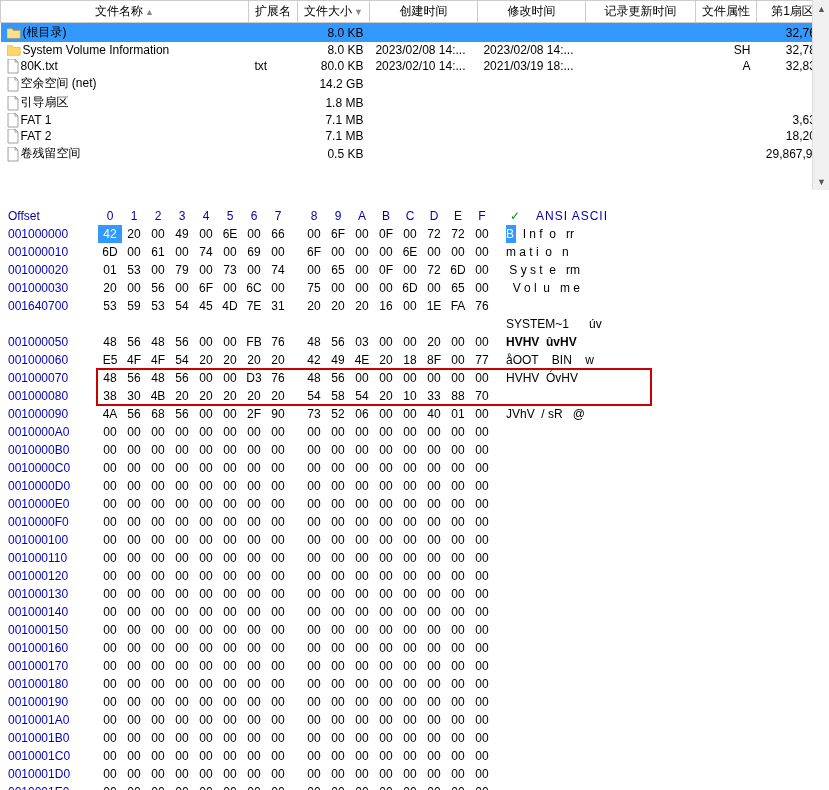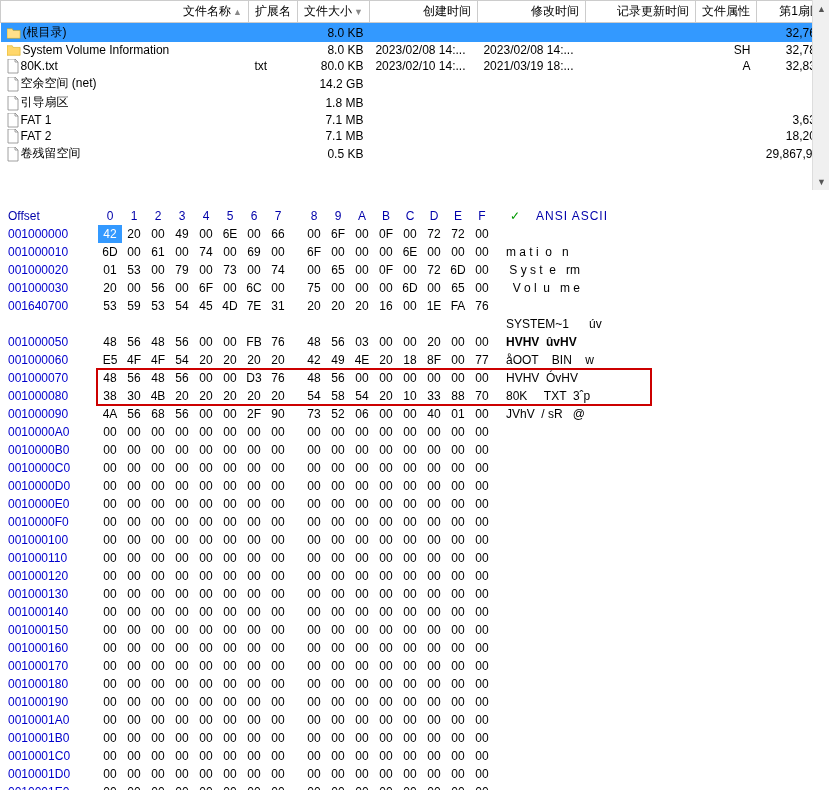--- a/index.html
+++ b/index.html
@@ -1,18 +1,18 @@
 <!DOCTYPE html>
 <html><head>
 <meta charset="utf-8">
 <style>
 *{margin:0;padding:0;box-sizing:border-box;font-family:"Microsoft YaHei","SimSun",Arial,sans-serif;font-size:12px}
 body{background:#fff;width:829px}
 .file-table{border-collapse:collapse;width:100%}
-.file-table th{background:#fff;border:1px solid #ccc;text-align:right;padding:2px 6px;font-weight:normal;position:relative;white-space:nowrap}
+.file-table th{background:#fff;border:1px solid #ccc;text-align:center;padding:2px 6px;font-weight:normal;position:relative;white-space:nowrap}
 .file-table td{padding:1px 6px;white-space:nowrap}
 .file-table .icon-cell{display:flex;align-items:center;gap:2px}
 .th-sort{color:#888;font-size:9px;margin-left:2px}
 .row-sel td{background:#3399ff;color:#000000}
 .num{text-align:right}
 .folder-ico{display:inline-flex;width:14px;height:12px}
 .file-ico{display:inline-flex;width:12px;height:14px}
 .hex-wrap{margin-top:40px;font-family:"Courier New",monospace;font-size:13px;line-height:18px;padding:4px 8px}
 .hex-head{display:flex;color:#0000aa}
 .hex-off-h{width:90px}
@@ -254,20 +254,21 @@
           <div class="hex-b">00</div>
           <div class="hex-b">6F</div>
           <div class="hex-b">00</div>
           <div class="hex-b">0F</div>
           <div class="hex-b">00</div>
           <div class="hex-b">72</div>
           <div class="hex-b">72</div>
           <div class="hex-b">00</div>
         </div>
         <div class="hex-gap"></div>
+        <div style="display: flex; white-space: pre;"><div style="letter-spacing: 0px; min-width: 160px;"><span class="hex-sel" style="display: inline-block; width: 10px;">B</span><span>  I n f  o   rr</span></div></div>
       </div>
       <div class="hex-row">
         <div class="hex-off">001000010</div>
         <div style="display: flex;">
           <div class="hex-b">6D</div>
           <div class="hex-b">00</div>
           <div class="hex-b">61</div>
           <div class="hex-b">00</div>
           <div class="hex-b">74</div>
           <div class="hex-b">00</div>
@@ -445,21 +446,20 @@
           <div class="hex-b">54</div>
           <div class="hex-b">58</div>
           <div class="hex-b">54</div>
           <div class="hex-b">20</div>
           <div class="hex-b">10</div>
           <div class="hex-b">33</div>
           <div class="hex-b">88</div>
           <div class="hex-b">70</div>
         </div>
         <div class="hex-gap"></div>
-        <div style="display: flex; white-space: pre;"><div style="letter-spacing: 0px; min-width: 160px;">80K     TXT  3ˆp</div></div>
       </div>
       <div class="hex-row">
         <div class="hex-off">001000090</div>
         <div style="display: flex;">
           <div class="hex-b">4A</div>
           <div class="hex-b">56</div>
           <div class="hex-b">68</div>
           <div class="hex-b">56</div>
           <div class="hex-b">00</div>
           <div class="hex-b">00</div>

